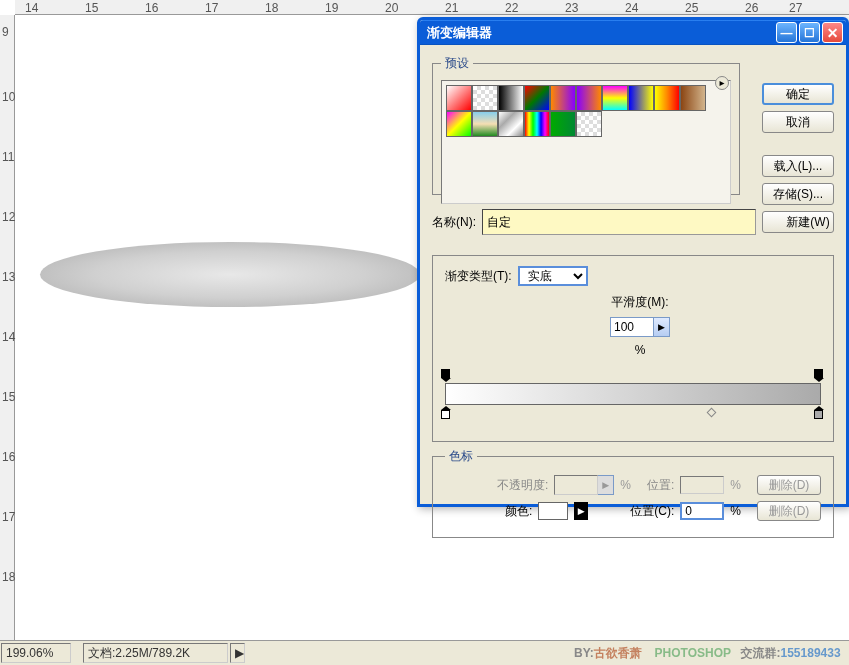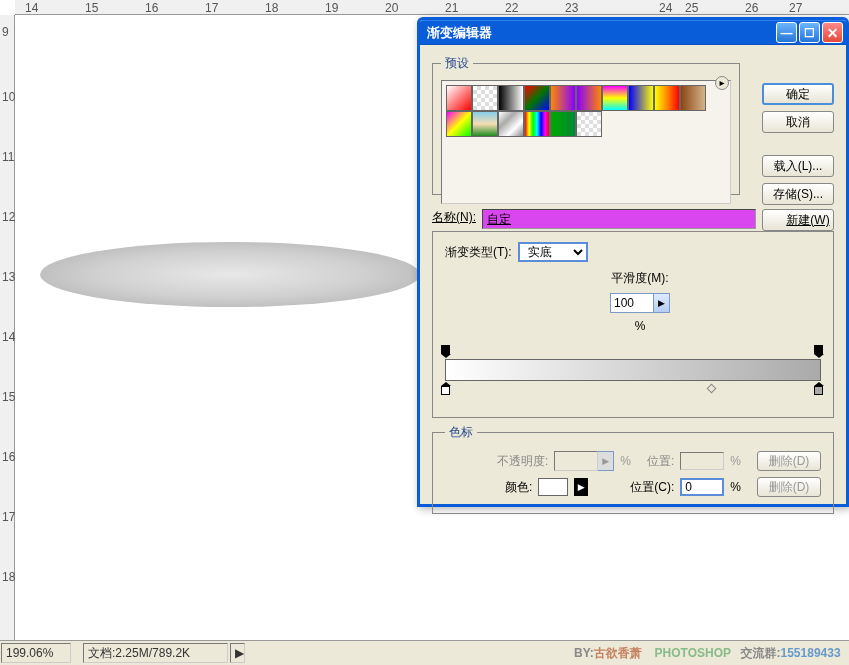--- a/index.html
+++ b/index.html
@@ -44,23 +44,23 @@
 .presets-box { width: 290px; height: 124px; background: #f5f3ec; border: 1px inset #ccc; padding: 4px; overflow: auto; }
 .preset-grid { display: flex; flex-wrap: wrap; width: 270px; }
 .swatch { width: 26px; height: 26px; border: 1px solid #666; margin: 0; cursor: pointer; flex-shrink: 0; }
 
 .presets-arrow { position: absolute; right: 10px; top: 4px; width: 14px; height: 14px; border: 1px solid #888; border-radius: 50%; text-align: center; line-height: 12px; font-size: 10px; cursor: pointer; background: #ece9d8; }
 
 .dlg-buttons { position: absolute; right: 12px; top: 38px; display: flex; flex-direction: column; gap: 6px; width: 72px; }
 .dlg-btn { height: 22px; background: linear-gradient(to bottom, #fff, #e8e5d5); border: 1px solid #888; border-radius: 3px; font-size: 12px; cursor: pointer; }
 .dlg-btn.default { border: 2px solid #4a8edb; }
 
-.name-row { display: flex; align-items: flex-start; gap: 6px; margin-bottom: 0; text-decoration: underline; }
+.name-row { display: flex; align-items: center; gap: 6px; margin-bottom: 20px; }
 .name-row label { color: #000; }
-.name-input { flex: 1; height: 20px; border: 1px inset #999; padding: 6px 4px; background: #d946ef; }
+.name-input { flex: 1; height: 20px; border: 1px inset #999; padding: 12px 4px; background: #fef9c3; }
 .new-btn { width: 72px; height: 22px; background: linear-gradient(to bottom, #fff, #e8e5d5); border: 1px solid #888; border-radius: 3px; font-size: 12px; cursor: pointer; padding-left: 20px; }
 
 .type-group { border: 1px solid #888; padding: 10px 12px 12px; margin-bottom: 6px; }
 .type-row { display: flex; align-items: center; gap: 6px; margin-bottom: 8px; }
 .type-row label { }
 .select { height: 20px; width: 70px; border: 2px solid #5a8edb; background: #fff; padding: 0 4px; font-size: 12px; }
 .spinner { display: inline-flex; }
 .spinner input { width: 44px; height: 20px; border: 1px solid #7a9ac8; text-align: left; padding: 0 3px; }
 .spinner-btn { width: 16px; height: 20px; background: linear-gradient(to bottom,#dfeaff,#b6cdf2); border: 1px solid #7a9ac8; border-left: none; cursor: pointer; font-size: 9px; }
 
@@ -115,21 +115,21 @@
     <span style="left:10px">14</span>
     <span style="left:70px">15</span>
     <span style="left:130px">16</span>
     <span style="left:190px">17</span>
     <span style="left:250px">18</span>
     <span style="left:310px">19</span>
     <span style="left:370px">20</span>
     <span style="left:430px">21</span>
     <span style="left:490px">22</span>
     <span style="left:550px">23</span>
-    <span style="left:644px">24</span>
+    <span style="left:610px">24</span>
     <span style="left:670px">25</span>
     <span style="left:730px">26</span>
     <span style="left:774px">27</span>
   </div>
   <div class="ruler-left">
     <span style="top:10px">9</span>
     <span style="top:75px">10</span>
     <span style="top:135px">11</span>
     <span style="top:195px">12</span>
     <span style="top:255px">13</span>

